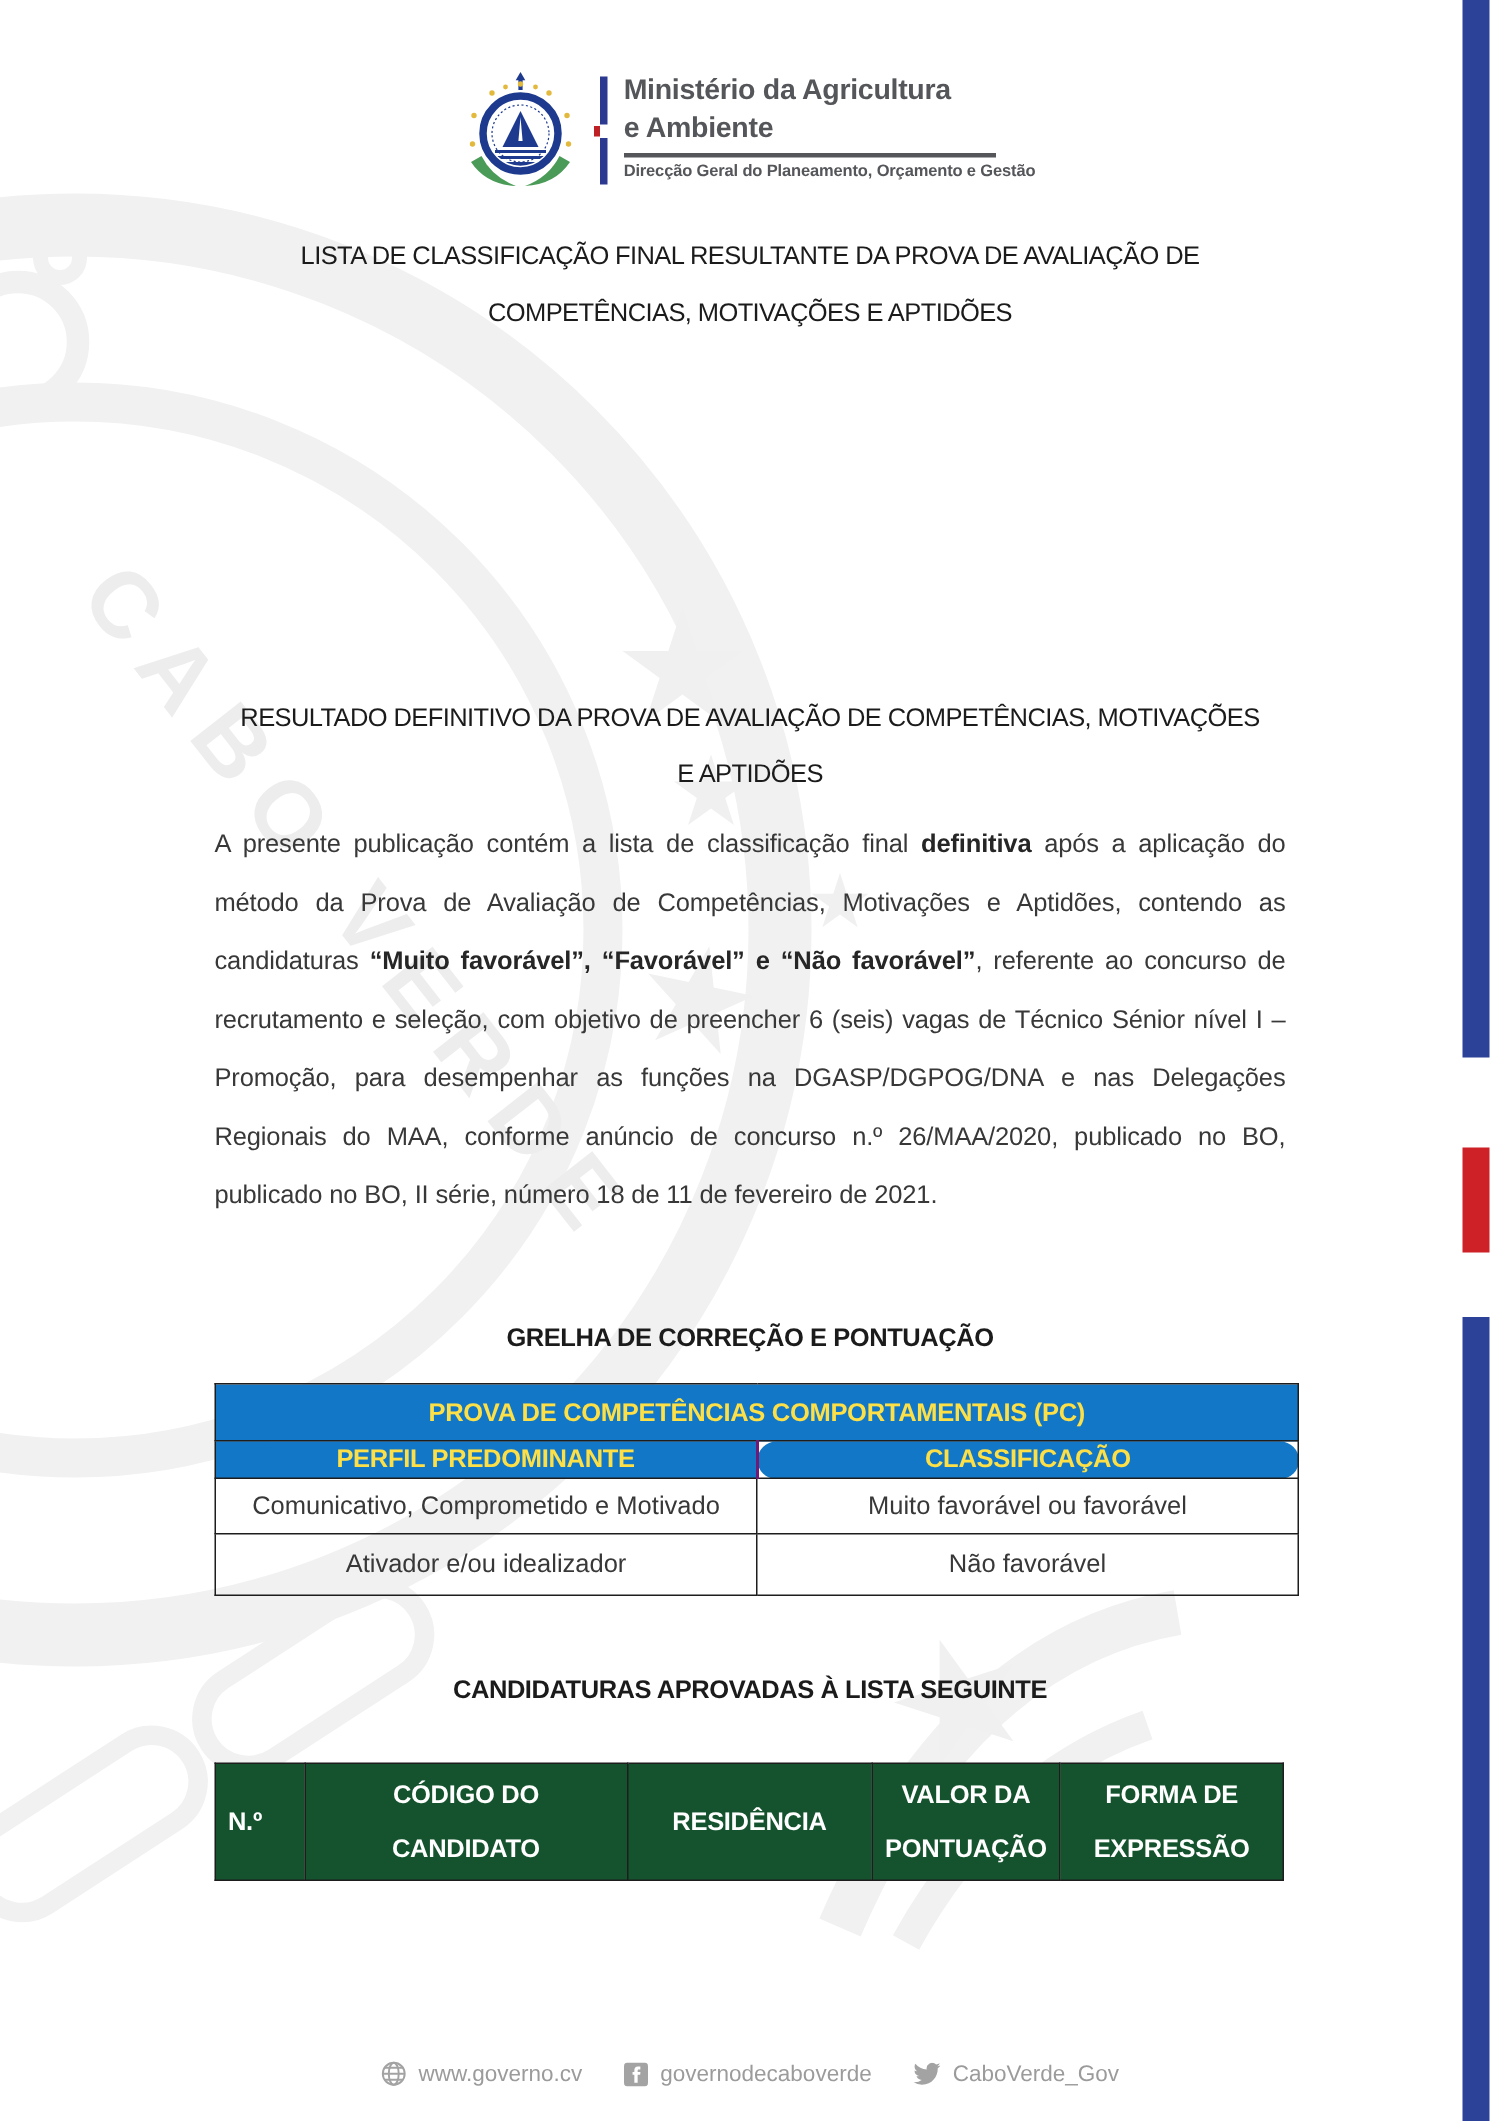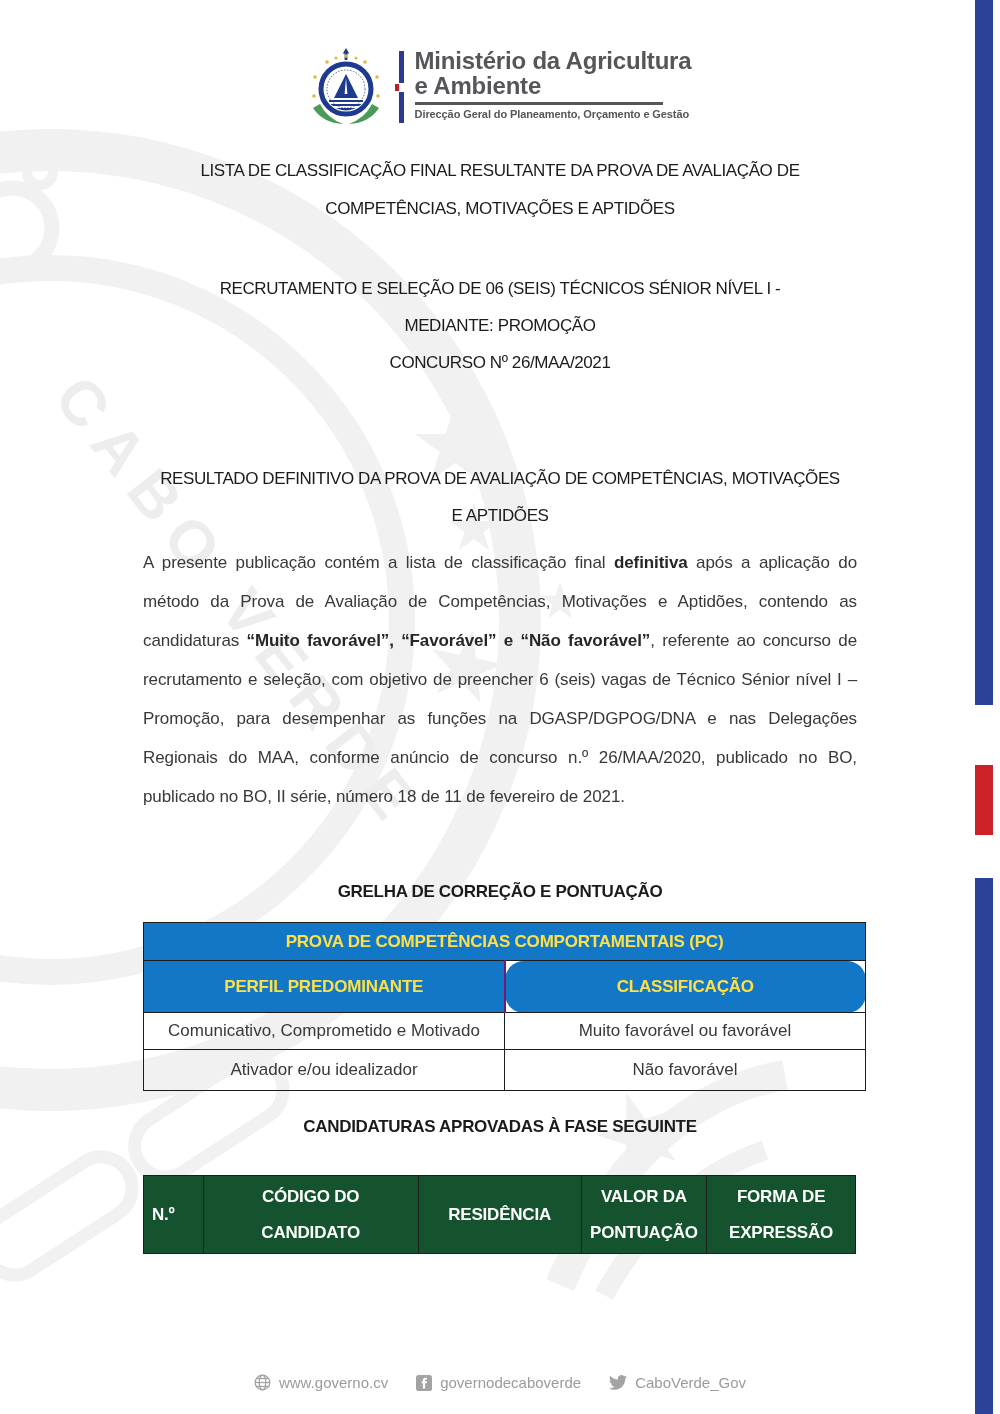--- a/index.html
+++ b/index.html
@@ -16,21 +16,21 @@
   .watermark{position:absolute;inset:0;pointer-events:none;}
 
   
   .logo-row{position:absolute;top:48px;left:0;width:100%;display:flex;justify-content:center;
             align-items:flex-start;gap:11px;}
   .logo-divider{position:relative;width:10px;height:72px;margin-top:3px;}
   .logo-divider .blue-seg-a{position:absolute;right:0;top:0;width:5px;height:32px;background:#2b3990;}
   .logo-divider .blue-seg-b{position:absolute;right:0;top:41px;width:5px;height:31px;background:#2b3990;}
   .logo-divider .red-dash{position:absolute;right:5px;top:33px;width:4px;height:7px;background:#be2026;}
   .logo-text{display:flex;flex-direction:column;}
-  .ministry-line{font-size:24px;font-weight:700;color:#55565a;line-height:25px;letter-spacing:-0.2px;}
+  .ministry-line{font-size:19px;font-weight:700;color:#55565a;line-height:25px;letter-spacing:-0.2px;}
   .dept-rule{width:248px;height:2.5px;background:#55565a;margin-top:4px;}
   .dept-line{font-size:11px;font-weight:700;color:#55565a;margin-top:3px;letter-spacing:-0.1px;}
 
   
   .doc-heading{position:absolute;left:143px;width:714px;text-align:center;
                font-weight:400;color:#1b1b1b;letter-spacing:-0.4px;}
   .doc-heading .hline{white-space:nowrap;}
   .h-main{top:152px;font-size:17px;line-height:38px;}
   .h-recruit{top:270px;font-size:17px;line-height:37px;}
   .h-result{top:460px;font-size:17px;line-height:37px;}
@@ -43,21 +43,21 @@
   .intro{position:absolute;top:526px;left:143px;width:714px;font-size:17px;line-height:39px;
          text-align:justify;color:#383838;letter-spacing:-0.1px;}
   .intro b{color:#262626;}
 
   
   table{border-collapse:collapse;position:absolute;table-layout:fixed;}
   .t1{top:922px;left:143px;width:723px;}
   .t1 td{border:1.5px solid #1d1d1d;text-align:center;font-size:17px;padding:0 4px;}
   .t1 tr.blue td{background:#1277c7;color:#fde047;font-weight:700;letter-spacing:-0.2px;}
   .t1 tr.heads td.divided{border-left:2px solid #701a75;border-radius:19px;}
-  .t1 .r-title{height:38px;} .t1 .r-heads{height:52px;}
+  .t1 .r-title{height:38px;} .t1 .r-heads{height:25px;}
   .t1 .r-b1{height:37px;} .t1 .r-b2{height:41px;}
   .t1 td.c1{width:56.2%;}
 
   .t2{top:1175px;left:143px;width:713px;}
   .t2 td{border:1.5px solid #1d1d1d;background:#14532d;color:#fff;font-weight:700;
          font-size:17px;text-align:center;height:77px;line-height:36px;letter-spacing:-0.2px;
          vertical-align:middle;padding:0 2px;}
   .t2 td.num{text-align:left;padding-left:8px;}
   .t2 .w-num{width:7.2%;} .t2 .w-cod{width:30.8%;} .t2 .w-res{width:23.2%;}
   .t2 .w-val{width:17.7%;} .t2 .w-for{width:21.1%;}
@@ -149,25 +149,20 @@
       <div class="dept-rule"></div>
       <div class="dept-line">Direcção Geral do Planeamento, Orçamento e Gestão</div>
     </div>
   </header>
 
   <div class="doc-heading h-main">
     <div class="hline">LISTA DE CLASSIFICAÇÃO FINAL RESULTANTE DA PROVA DE AVALIAÇÃO DE</div>
     <div class="hline">COMPETÊNCIAS, MOTIVAÇÕES E APTIDÕES</div>
   </div>
 
-  <div class="doc-heading h-recruit">
-    <div class="hline">RECRUTAMENTO E SELEÇÃO DE 06 (SEIS) TÉCNICOS SÉNIOR NÍVEL I -</div>
-    <div class="hline">MEDIANTE: PROMOÇÃO</div>
-    <div class="hline">CONCURSO Nº 26/MAA/2021</div>
-  </div>
 
   <div class="doc-heading h-result">
     <div class="hline">RESULTADO DEFINITIVO DA PROVA DE AVALIAÇÃO DE COMPETÊNCIAS, MOTIVAÇÕES</div>
     <div class="hline">E APTIDÕES</div>
   </div>
 
   <p class="intro"><span>A presente publicação contém a lista de classificação final </span><b>definitiva</b><span> após a aplicação do método da Prova de Avaliação de Competências, Motivações e Aptidões, contendo as candidaturas </span><b>“Muito favorável”, “Favorável” e “Não favorável”</b><span>, referente ao concurso de recrutamento e seleção, com objetivo de preencher 6 (seis) vagas de Técnico Sénior nível I – Promoção, para desempenhar as funções na DGASP/DGPOG/DNA e nas Delegações Regionais do MAA, conforme anúncio de concurso n.º 26/MAA/2020, publicado no BO, publicado no BO, II série, número 18 de 11 de fevereiro de 2021.</span></p>
 
   <div class="h-small h-grelha">GRELHA DE CORREÇÃO E PONTUAÇÃO</div>
 
@@ -184,21 +179,21 @@
       <td>Comunicativo, Comprometido e Motivado</td>
       <td>Muito favorável ou favorável</td>
     </tr>
     <tr class="r-b2">
       <td>Ativador e/ou idealizador</td>
       <td>Não favorável</td>
     </tr>
   </tbody>
     </table>
 
-  <div class="h-small h-cand">CANDIDATURAS APROVADAS À FASE SEGUINTE</div>
+  <div class="h-small h-cand">CANDIDATURAS APROVADAS À LISTA SEGUINTE</div>
 
   <table class="t2">
     <tbody>
         <tr>
       <td class="num w-num">N.º</td>
       <td class="w-cod">
         <div>CÓDIGO DO</div>
         <div>CANDIDATO</div>
       </td>
       <td class="w-res">RESIDÊNCIA</td>

